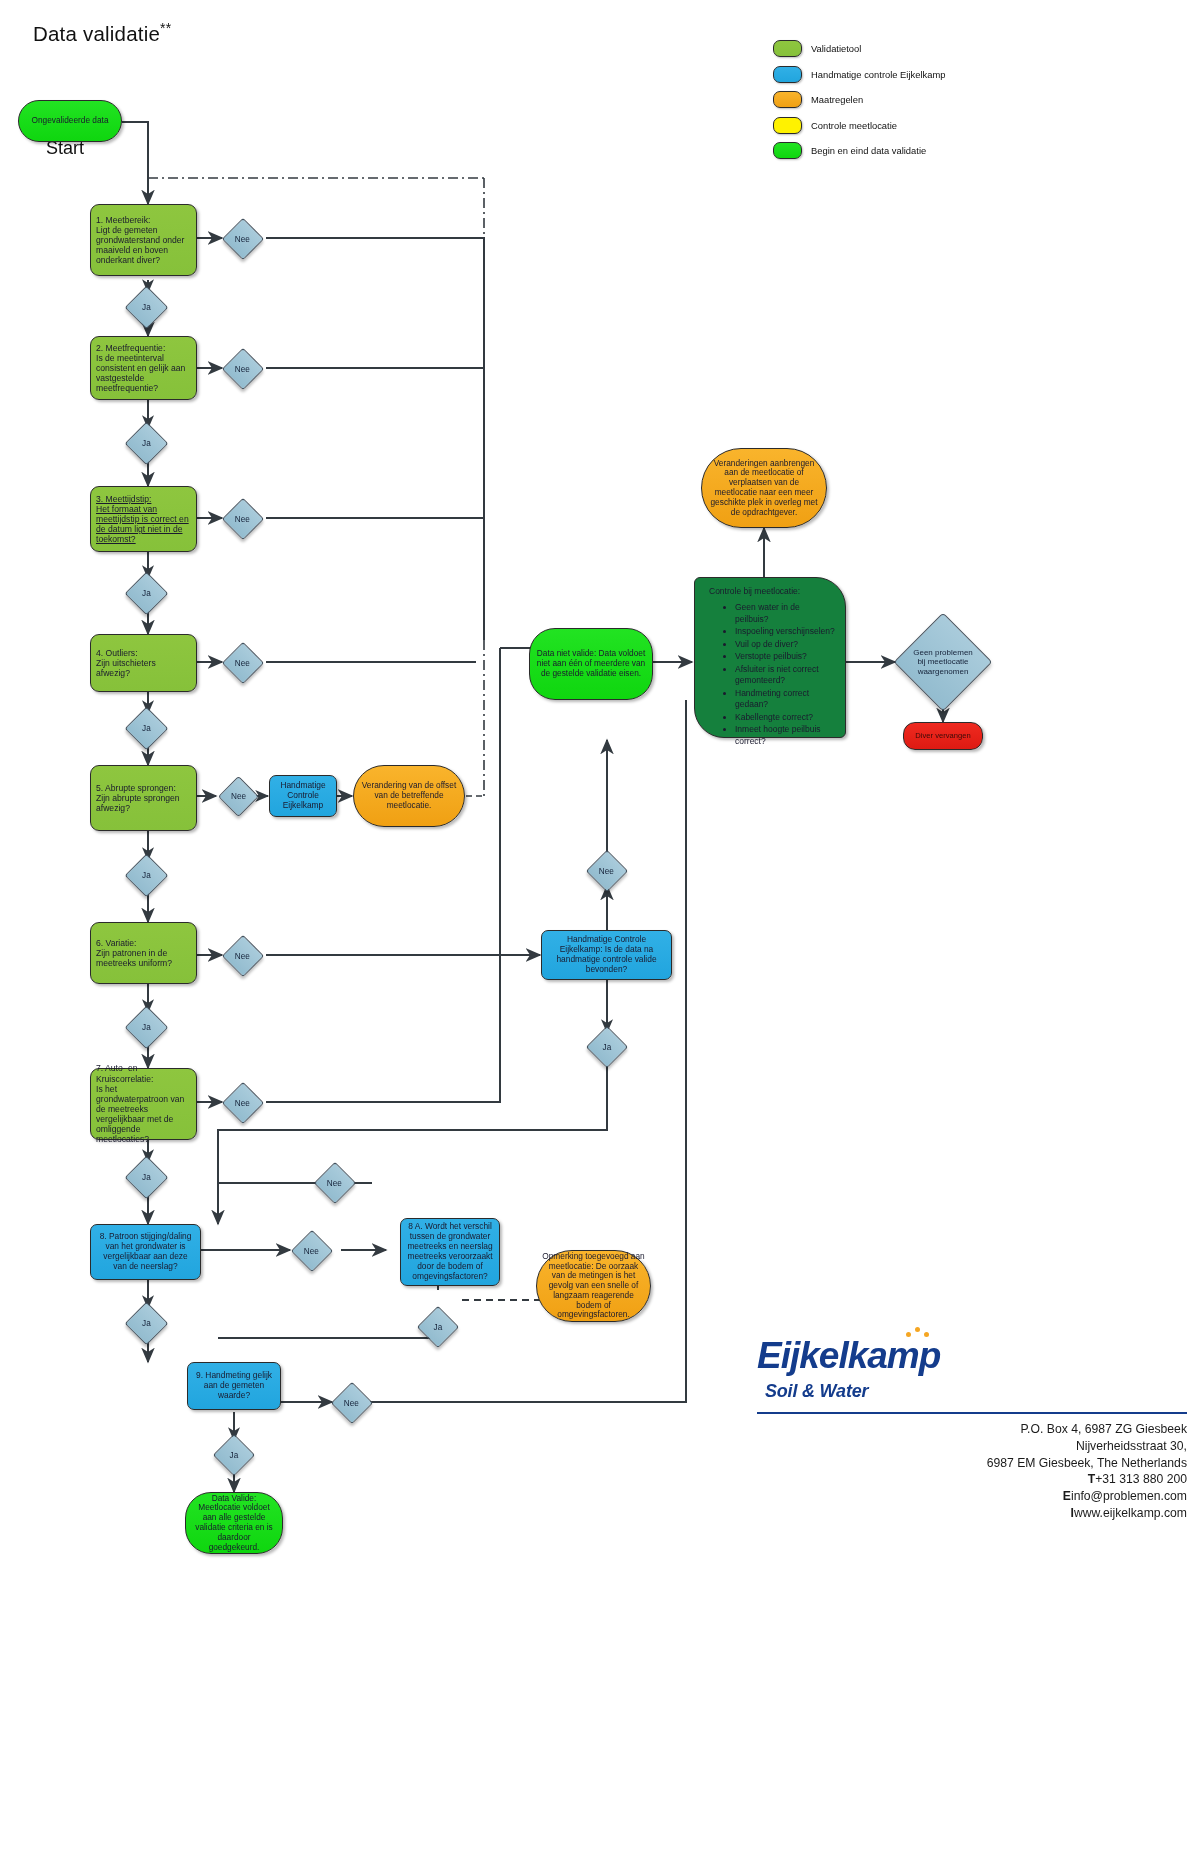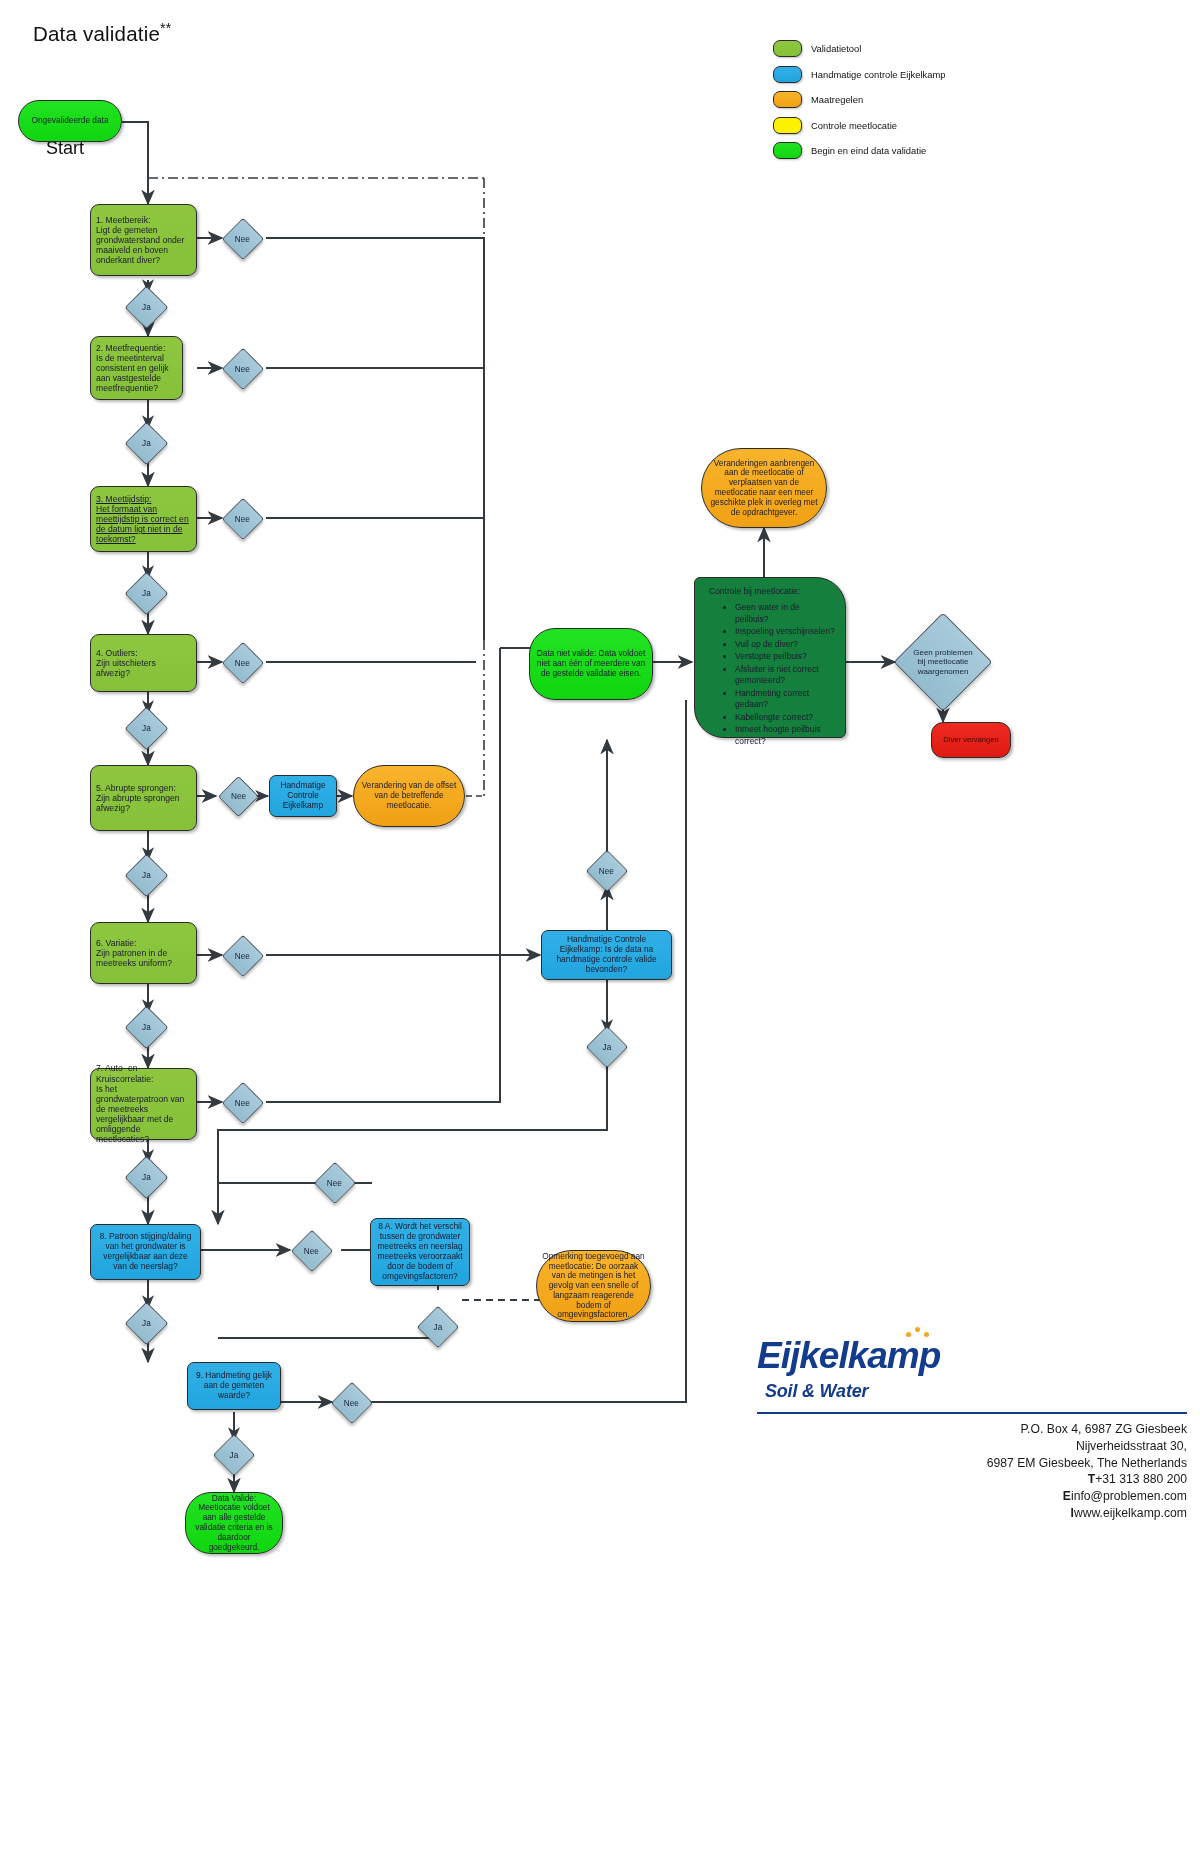--- a/index.html
+++ b/index.html
@@ -163,21 +163,21 @@
     <span style="white-space:pre-line;">1. Meetbereik:
 Ligt de gemeten grondwaterstand onder maaiveld en boven onderkant diver?</span>
   </div>
   <div class="diamond" style="left:131px;top:292px;width:31px;height:31px;">
     <span>Ja</span>
   </div>
   <div class="diamond" style="left:228px;top:224px;width:30px;height:30px;">
     <span>Nee</span>
   </div>
 
-  <div class="node green-proc" style="left:90px;top:336px;width:93px;height:64px;">
+  <div class="node green-proc" style="left:90px;top:336px;width:107px;height:64px;">
     <span style="white-space:pre-line;">2. Meetfrequentie:
 Is de meetinterval consistent en gelijk aan vastgestelde meetfrequentie?</span>
   </div>
   <div class="diamond" style="left:131px;top:428px;width:31px;height:31px;">
     <span>Ja</span>
   </div>
   <div class="diamond" style="left:228px;top:354px;width:30px;height:30px;">
     <span>Nee</span>
   </div>
 
@@ -248,21 +248,21 @@
   <div class="diamond" style="left:131px;top:1308px;width:31px;height:31px;">
     <span>Ja</span>
   </div>
   <div class="diamond" style="left:297px;top:1236px;width:30px;height:30px;">
     <span>Nee</span>
   </div>
   <div class="diamond" style="left:320px;top:1168px;width:30px;height:30px;">
     <span>Nee</span>
   </div>
 
-  <div class="node blue" style="left:370px;top:1218px;width:100px;height:68px;justify-content:flex-end;">
+  <div class="node blue" style="left:400px;top:1218px;width:100px;height:68px;justify-content:flex-end;">
     <span>8 A. Wordt het verschil tussen de grondwater meetreeks en neerslag meetreeks veroorzaakt door de bodem of omgevingsfactoren?</span>
   </div>
   <div class="diamond" style="left:423px;top:1312px;width:30px;height:30px;">
     <span>Ja</span>
   </div>
 
   <div class="node orange" style="left:536px;top:1250px;width:115px;height:72px;">
     <span>Opmerking toegevoegd aan meetlocatie: De oorzaak van de metingen is het gevolg van een snelle of langzaam reagerende bodem of omgevingsfactoren.</span>
   </div>
 
@@ -311,21 +311,21 @@
   </div>
 
   <div class="node orange" style="left:701px;top:448px;width:126px;height:80px;">
     <span>Veranderingen aanbrengen aan de meetlocatie of verplaatsen van de meetlocatie naar een meer geschikte plek in overleg met de opdrachtgever.</span>
   </div>
 
   <div class="bigdiamond" style="left:908px;top:627px;width:70px;height:70px;">
     <span>Geen problemen bij meetlocatie waargenomen</span>
   </div>
 
-  <div class="node red" style="left:903px;top:722px;width:80px;height:36px;margin-left:28px;">
+  <div class="node red" style="left:903px;top:722px;width:80px;height:28px;">
     <span>Diver vervangen</span>
   </div>
 
   <div id="legend">
     <div class="lg-row">
       <div class="lg-swatch" style="background:linear-gradient(#8ec63f,#86c13a);"></div>
       <div class="lg-label">Validatietool</div>
     </div>
     <div class="lg-row">
       <div class="lg-swatch" style="background:linear-gradient(#31b0e6,#21a5de);"></div>

